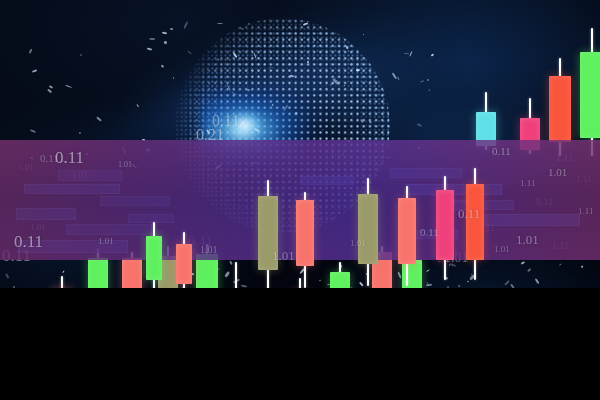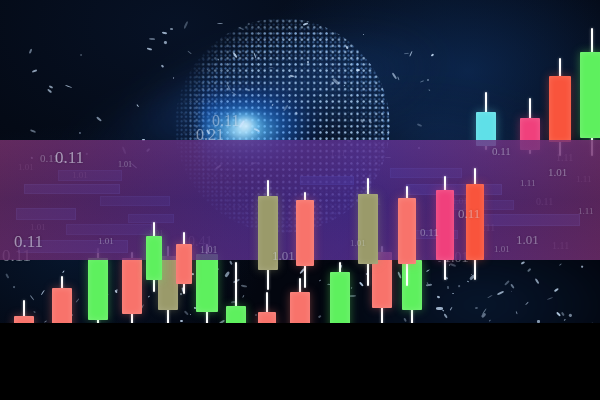--- a/index.html
+++ b/index.html
@@ -5,21 +5,21 @@
 <style>
   * { margin:0; padding:0; box-sizing:border-box; }
   html, body {
     width:600px; height:400px; overflow:hidden;
     background:#000;
     font-family:"Liberation Sans", sans-serif;
   }
 
   .banner {
     position:relative;
-    width:600px; height:323px;
+    width:600px; height:288px;
     overflow:hidden;
     background:#050a18;
   }
 
   
   .sky {
     position:absolute; inset:0;
     background:
       radial-gradient(ellipse 420px 260px at 30% 8%, #071226 0%, #040a16 55%, #03060f 100%),
       linear-gradient(160deg, #040913 0%, #07162e 35%, #0a2148 60%, #071a35 80%, #05101f 100%);

